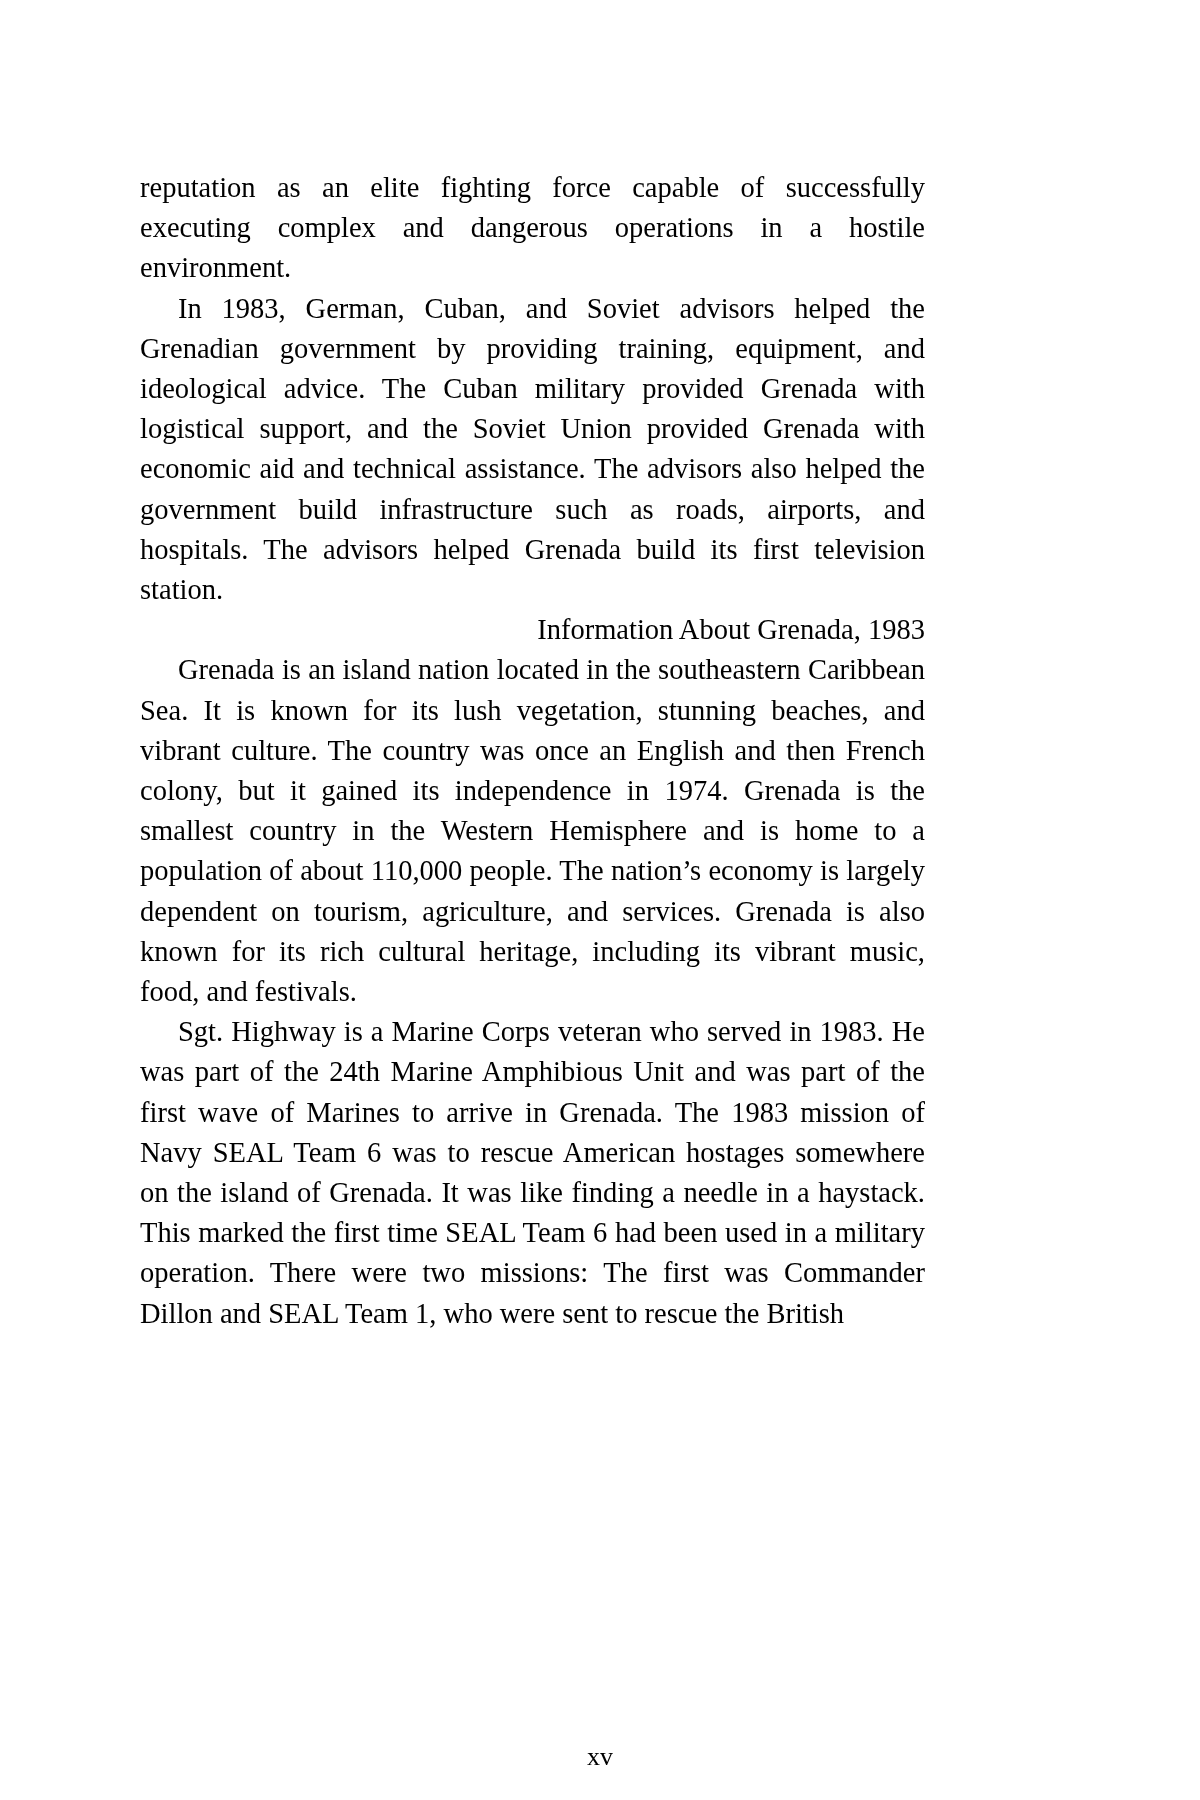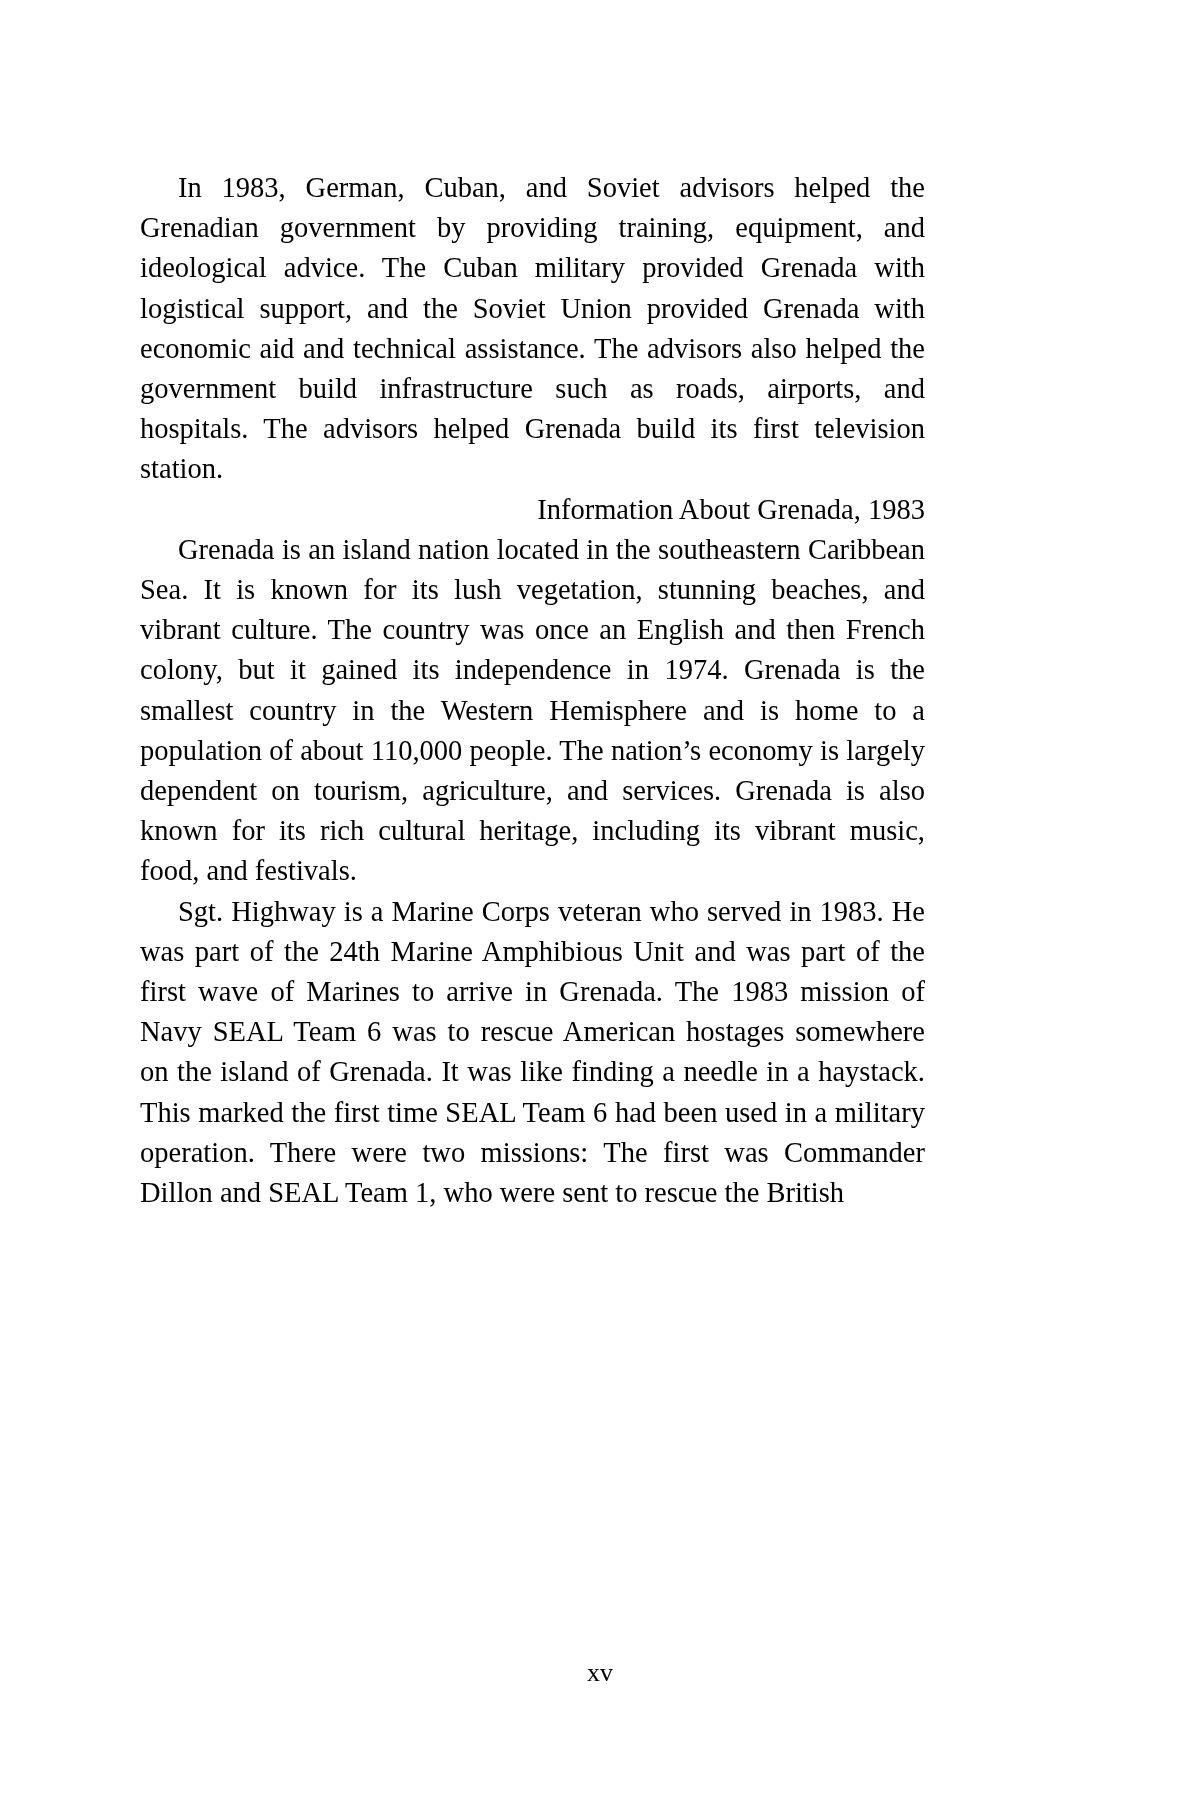--- a/index.html
+++ b/index.html
@@ -42,34 +42,35 @@
   }
   p.para.heading-line {
     text-align: right;
     text-indent: 38px;
   }
   
   .page-number {
     position: absolute;
     left: 0;
     right: 0;
-    top: 1658px;
+    top: 1742px;
     text-align: center;
     font-size: 26px;
     line-height: 30px;
     font-family: "Liberation Serif", "DejaVu Serif", serif;
   }
 </style>
 </head>
 <body>
 
 <div class="page">
 
   <div class="text-column">
 
+    <p class="para first">reputation as an elite fighting force capable of successfully executing complex and dangerous operations in a hostile environment.</p>
 
     <p class="para">In 1983, German, Cuban, and Soviet advisors helped the Grenadian government by providing training, equipment, and ideological advice. The Cuban military provided Grenada with logistical support, and the Soviet Union provided Grenada with economic aid and technical assistance. The advisors also helped the government build infrastructure such as roads, airports, and hospitals. The advisors helped Grenada build its first television station.</p>
 
     <p class="para heading-line">Information About Grenada, 1983</p>
 
     <p class="para">Grenada is an island nation located in the southeastern Caribbean Sea. It is known for its lush vegetation, stunning beaches, and vibrant culture. The country was once an English and then French colony, but it gained its independence in 1974. Grenada is the smallest country in the Western Hemisphere and is home to a population of about 110,000 people. The nation’s economy is largely dependent on tourism, agriculture, and services. Grenada is also known for its rich cultural heritage, including its vibrant music, food, and festivals.</p>
 
     <p class="para">Sgt. Highway is a Marine Corps veteran who served in 1983. He was part of the 24th Marine Amphibious Unit and was part of the first wave of Marines to arrive in Grenada. The 1983 mission of Navy SEAL Team 6 was to rescue American hostages somewhere on the island of Grenada. It was like finding a needle in a haystack. This marked the first time SEAL Team 6 had been used in a military operation. There were two missions: The first was Commander Dillon and SEAL Team 1, who were sent to rescue the British</p>
 
   </div>

